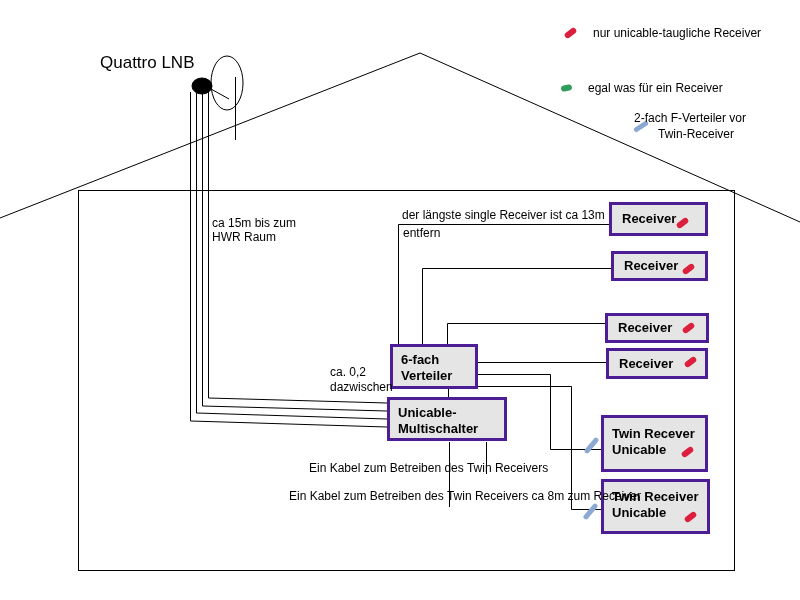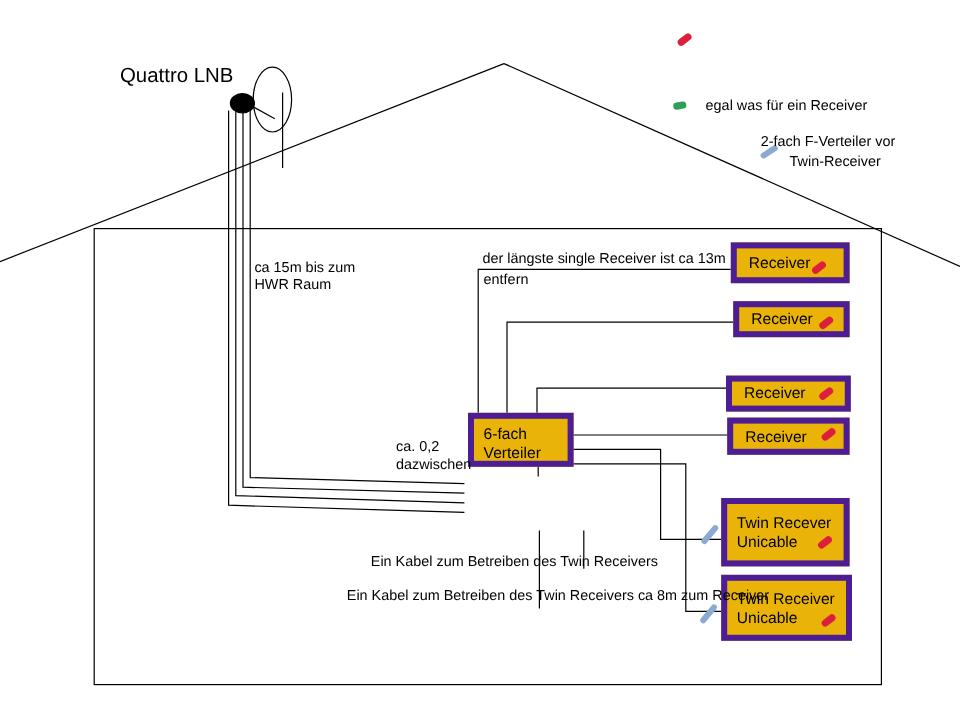--- a/index.html
+++ b/index.html
@@ -1,19 +1,19 @@
 <!DOCTYPE html>
 <html><head>
 <meta charset="utf-8">
 <style>
   html,body{margin:0;padding:0;background:#fff;}
   .canvas{position:relative;width:800px;height:600px;background:#ffffff;overflow:hidden;
           font-family:"Liberation Sans",sans-serif;color:#000;}
   .wires{position:absolute;left:0;top:0;width:800px;height:600px;}
-  .box{position:absolute;border:5px solid #4c1d95;background:#eab308;box-sizing:border-box;}
+  .box{position:absolute;border:3px solid #4c1d95;background:#e5e5e5;box-sizing:border-box;font-weight:bold;}
   .box-label{font-size:13px;line-height:16px;white-space:nowrap;}
   .rx{display:flex;align-items:center;padding-left:10px;}
   .two-line{padding-left:8px;padding-top:5px;}
   .lbl{position:absolute;font-size:12px;line-height:14px;white-space:nowrap;}
   .marker{position:absolute;border-radius:3px;}
   .marker.red{width:13px;height:6px;background:#dc1f3c;transform:rotate(-38deg);}
   .marker.green{width:11px;height:6px;background:#2f9e5a;transform:rotate(-10deg);}
   .marker.blue{height:5px;background:#8ca9d4;border-radius:2.5px;}
   .marker.blue.legend-size{width:16px;transform:rotate(-33deg);}
   .marker.blue.twin-size{width:19px;transform:rotate(-50deg);}
@@ -51,20 +51,24 @@
     <path d="M448.5,388 L448.5,397"></path>
     <path d="M449.5,442 L449.5,507"></path>
     <path d="M486.5,442 L486.5,474"></path>
   </svg>
 
   <div class="box two-line" style="left:390px;top:344px;width:88px;height:45px;">
     <div class="box-label">6-fach</div>
     <div class="box-label">Verteiler</div>
   </div>
 
+  <div class="box two-line" style="left:387px;top:397px;width:120px;height:44px;">
+    <div class="box-label">Unicable-</div>
+    <div class="box-label">Multischalter</div>
+  </div>
 
   <div class="box rx" style="left:609px;top:202px;width:99px;height:34px;">
     <span class="box-label">Receiver</span>
   </div>
   <div class="box rx" style="left:611px;top:251px;width:97px;height:30px;">
     <span class="box-label">Receiver</span>
   </div>
   <div class="box rx" style="left:605px;top:313px;width:104px;height:30px;">
     <span class="box-label">Receiver</span>
   </div>
@@ -89,20 +93,21 @@
   <div class="lbl" style="left:402px;top:208px;">der längste single Receiver ist ca 13m</div>
   <div class="lbl" style="left:403px;top:226px;">entfern</div>
 
   <div class="lbl" style="left:330px;top:365px;">ca. 0,2</div>
   <div class="lbl" style="left:330px;top:380px;">dazwischen</div>
 
   <div class="lbl" style="left:309px;top:461px;">Ein Kabel zum Betreiben des Twin Receivers</div>
   <div class="lbl" style="left:289px;top:489px;">Ein Kabel zum Betreiben des Twin Receivers ca 8m zum Receiver</div>
 
   <span class="marker red" style="left:564px;top:30px;"></span>
+  <div class="lbl" style="left:593px;top:26px;">nur unicable-taugliche Receiver</div>
 
   <span class="marker green" style="left:561px;top:85px;"></span>
   <div class="lbl" style="left:588px;top:81px;">egal was für ein Receiver</div>
 
   <span class="marker blue legend-size" style="left:633px;top:124px;"></span>
   <div class="lbl" style="left:634px;top:111px;">2-fach F-Verteiler vor</div>
   <div class="lbl" style="left:658px;top:127px;">Twin-Receiver</div>
 
   <span class="marker red" style="left:676px;top:220px;"></span>
   <span class="marker red" style="left:682px;top:266px;"></span>

